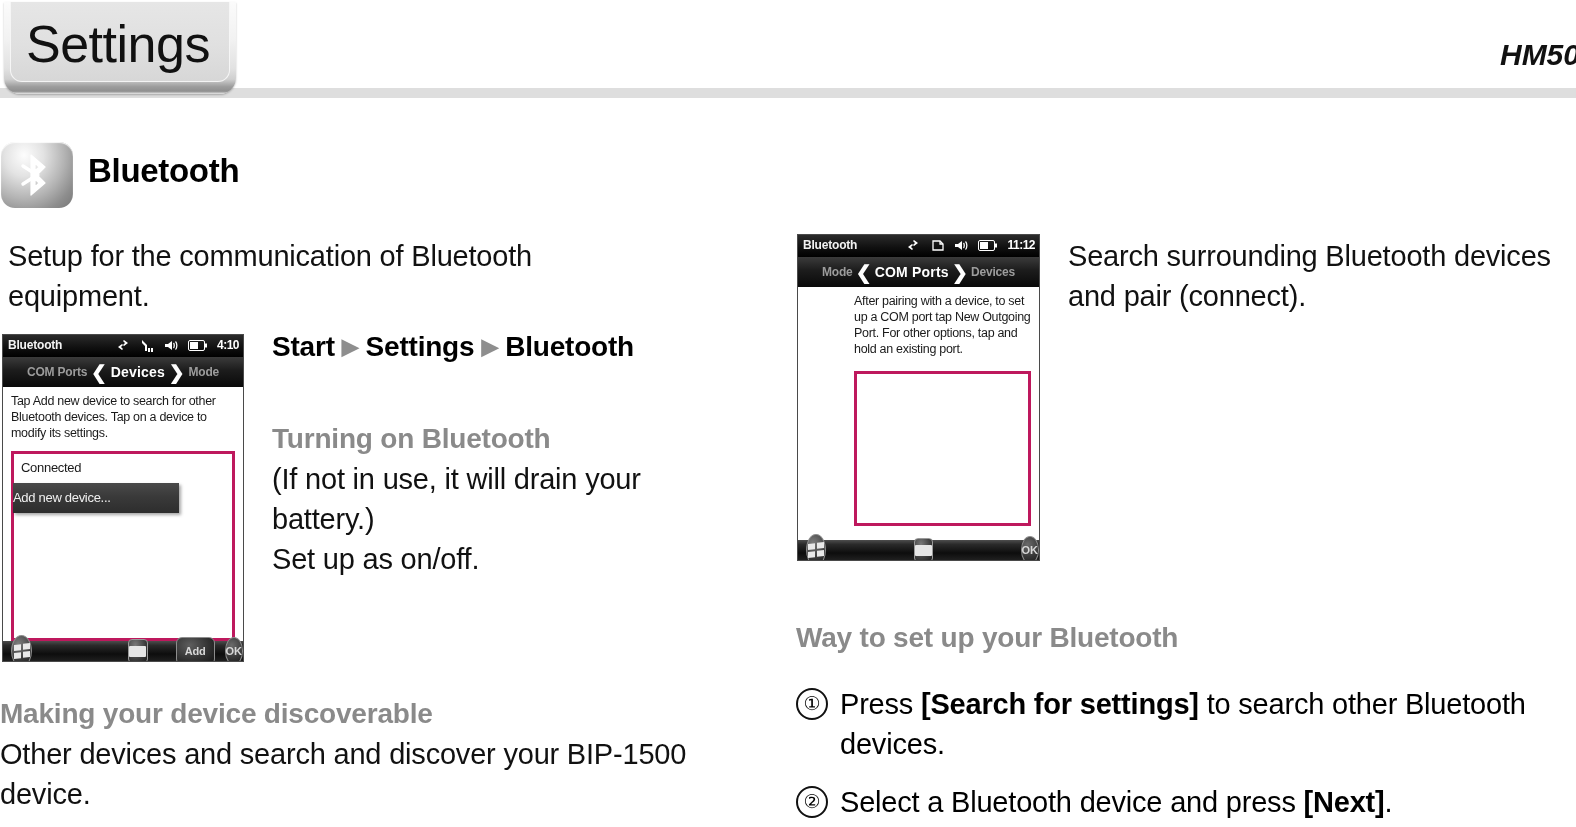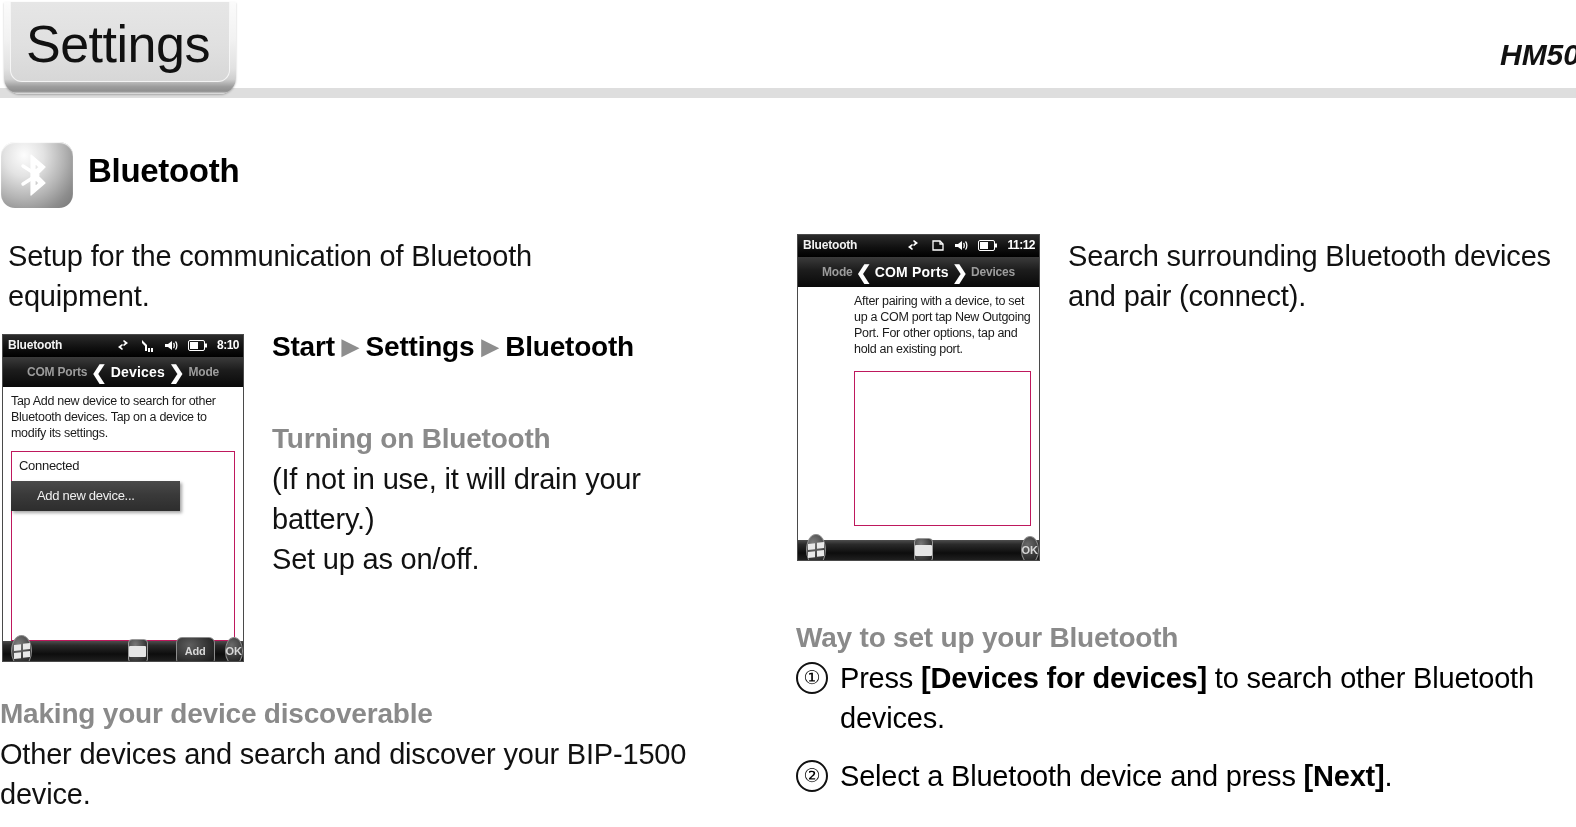--- a/index.html
+++ b/index.html
@@ -153,21 +153,21 @@
   #right-intro {
     position: absolute;
     left: 1068px; top: 236px;
     width: 500px;
   }
   #way-block {
     position: absolute;
     left: 796px; top: 618px;
     width: 780px;
   }
-  #way-title { }
+  #way-title { margin-bottom: 26px; }
   .num-item {
     position: relative;
     padding-left: 44px;
     margin-bottom: 18px;
     font-size: 29px;
     line-height: 40px;
     letter-spacing: -0.2px;
   }
   .circled-num {
     position: absolute;
@@ -249,40 +249,39 @@
   }
   .pda-help {
     font-size: 12.5px;
     line-height: 16px;
     color: #1a1a1a;
     letter-spacing: -0.3px;
   }
   .pda-listbox {
     position: relative;
     margin-top: 10px;
-    border: 1px solid #be185d;
+    border: 3px solid #be185d;
     background: #ffffff;
     box-sizing: border-box;
   }
   .pda-list-label {
     font-size: 13px;
     color: #1a1a1a;
     padding: 6px 0 0 7px;
     letter-spacing: -0.3px;
   }
   .pda-list-selected {
     margin-top: 8px;
     margin-left: -1px;
     width: 76%;
     height: 30px;
     background: linear-gradient(to bottom, #4a4a4a 0%, #3a3a3a 45%, #2d2d2d 100%);
     color: #f0f0f0;
     font-size: 13px;
     line-height: 30px;
-    padding-left: 26px;
     box-sizing: border-box;
     letter-spacing: -0.3px;
     box-shadow: 2px 2px 3px rgba(0,0,0,0.35);
   }
   .pda-toolbar {
     position: absolute;
     left: 0; right: 0; bottom: 0;
     height: 20px;
     background: linear-gradient(to bottom, #4d4d4d 0%, #2a2a2a 22%, #0d0d0d 65%, #1f1f1f 100%);
     display: flex;
@@ -386,21 +385,21 @@
   <div class="gray-head">Making your device discoverable</div>
   <div class="body-text">Other devices and search and discover your BIP-1500 device.</div>
 </div>
 
 <div id="right-intro" class="body-text">Search surrounding Bluetooth devices and pair (connect).</div>
 
 <div id="way-block">
   <div id="way-title" class="gray-head">Way to set up your Bluetooth</div>
 
   <div class="num-item">
-    <span class="circled-num">①</span><span>Press </span><span class="bold">[Devices for devices]</span><span> to search other Bluetooth devices.</span>
+    <span class="circled-num">①</span><span>Press </span><span class="bold">[Search for settings]</span><span> to search other Bluetooth devices.</span>
   </div>
 
   <div class="num-item">
     <span class="circled-num">②</span><span>Select a Bluetooth device and press </span><span class="bold">[Next]</span><span>.</span>
   </div>
 </div>
 
 <div id="pda-left" class="pda">
   <div class="pda-titlebar">
     <div class="pda-title">Bluetooth</div>
@@ -417,21 +416,21 @@
       <svg width="14" height="13" viewBox="0 0 14 13">
           <path d="M1 5h3l4-3v9L4 8H1z" fill="#fff"></path>
           <path d="M9.5 4c1 1 1 4 0 5" stroke="#fff" stroke-width="1.3" fill="none"></path>
           <path d="M11.5 2.5c1.8 1.8 1.8 6.2 0 8" stroke="#fff" stroke-width="1.3" fill="none"></path>
         </svg>
       <svg width="19" height="11" viewBox="0 0 19 11">
           <rect x="0.5" y="0.5" width="16" height="10" rx="1.5" fill="none" stroke="#fff"></rect>
           <rect x="17" y="3.5" width="2" height="4" fill="#fff"></rect>
           <rect x="2" y="2" width="8" height="7" fill="#fff"></rect>
         </svg>
-      <span class="pda-clock">8:10</span>
+      <span class="pda-clock">4:10</span>
     </div>
   </div>
   <div class="pda-navbar">
     <span class="nav-side">COM Ports</span>
     <span class="nav-chev">❮</span>
     <span class="nav-center">Devices</span>
     <span class="nav-chev">❯</span>
     <span class="nav-side">Mode</span>
   </div>
   <div class="pda-body">

